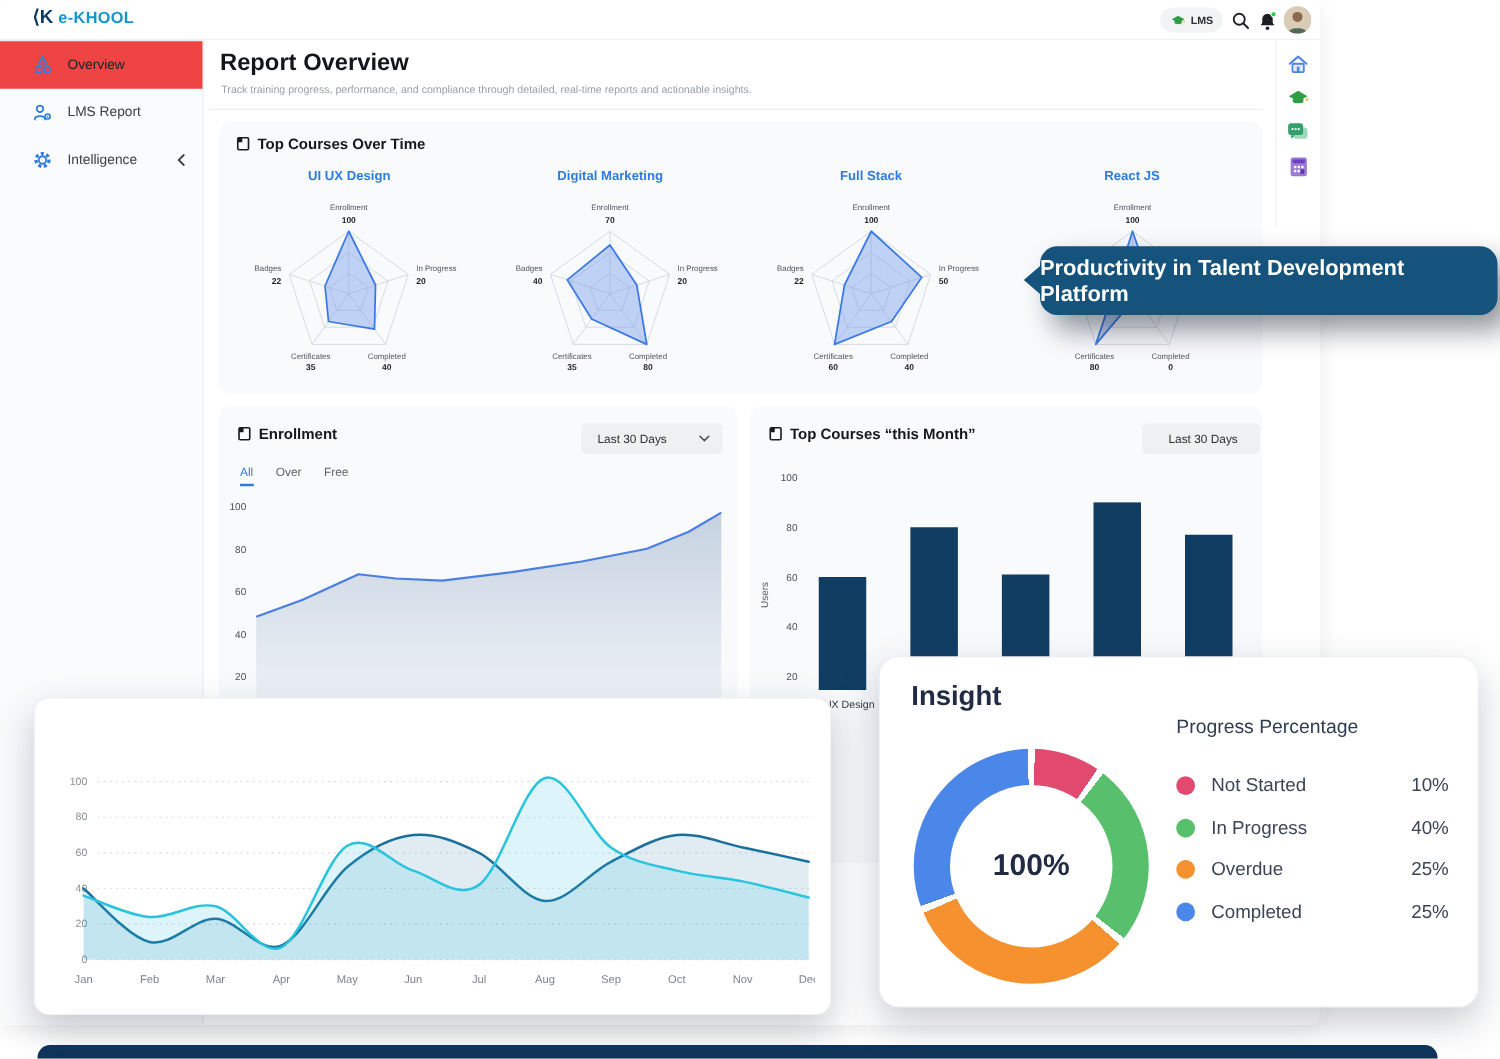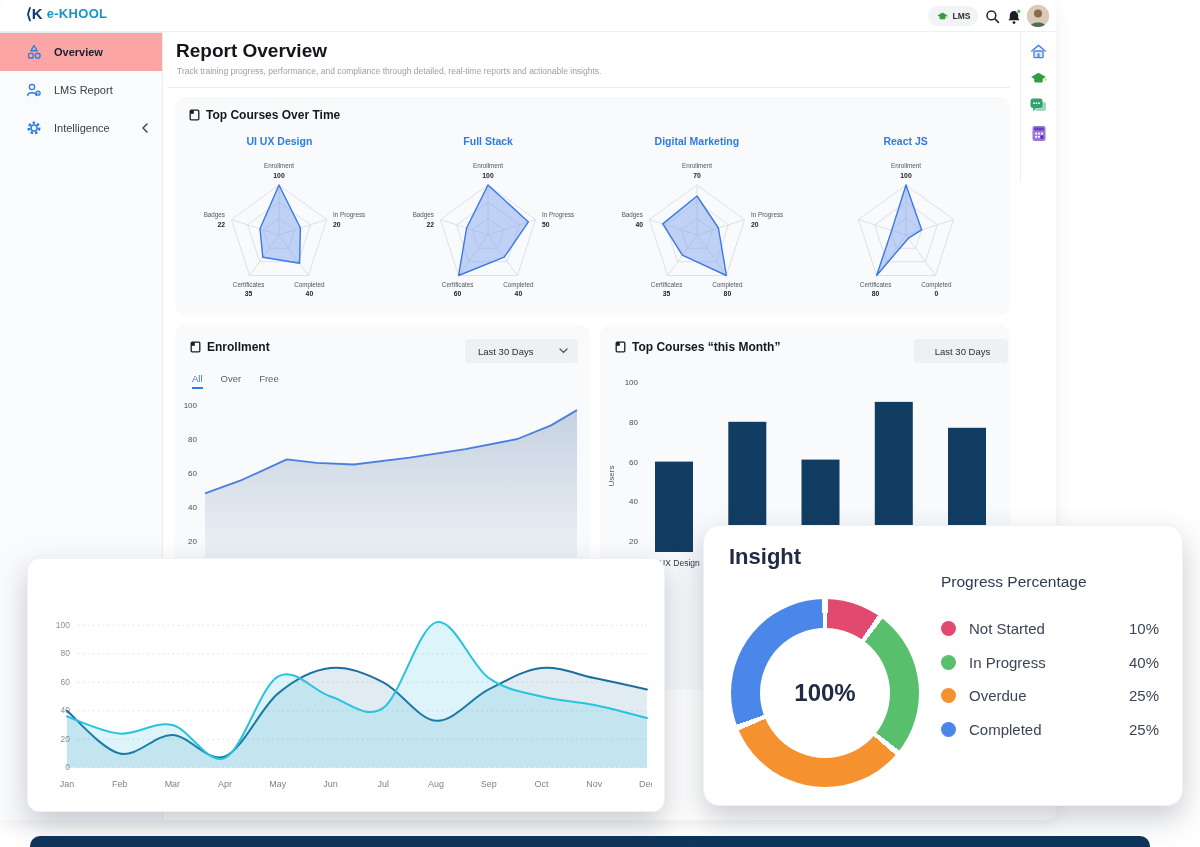--- a/index.html
+++ b/index.html
@@ -13,21 +13,21 @@
   .logo-mark { font-size:15px; font-weight:800; color:#0d3b66; line-height:1; }
   .logo-text { font-size:13px; font-weight:800; color:#1295cf; letter-spacing:.3px; }
   .lms-pill { position:absolute; left:928px; top:6px; width:50px; height:20px; background:#f1f3f5; border-radius:10px; display:flex; align-items:center; justify-content:center; gap:4px; cursor:pointer; }
   .lms-pill span { font-size:8.5px; font-weight:700; color:#2b2f33; }
   .icon-btn { position:absolute; top:8px; width:18px; height:18px; cursor:pointer; }
   .avatar { position:absolute; left:1027px; top:5px; width:22px; height:22px; border-radius:50%; background:#dcc9b4; overflow:hidden; cursor:pointer; }
 
   
   .sidebar { position:absolute; left:0; top:32px; width:163px; height:788px; background:#fafbfd; border-right:1px solid #eceff2; border-top:1px solid #e7eaee; }
   .side-item { position:relative; height:38px; display:flex; align-items:center; gap:12px; padding-left:26px; cursor:pointer; font-size:11px; font-weight:400; color:#3c4043; }
-  .side-item.active { background:#fca5a5; color:#17212b; font-weight:700;align-items:center; }
+  .side-item.active { background:#ef4444; color:#17212b; font-weight:400;align-items:center; }
   .side-chevron { position:absolute; right:12px; top:13px; }
 
   
   .page-title { position:absolute; left:176px; top:40px; font-size:19px; font-weight:700; color:#121519; }
   .page-sub { position:absolute; left:177px; top:66px; font-size:8.5px; color:#9aa1a8; }
   .content-divider { position:absolute; left:167px; top:87px; width:843px; height:1px; background:#ebedf0; }
 
   .card { position:absolute; background:#f8fafc; border-radius:10px; }
   .card-title-row { position:absolute; display:flex; align-items:center; gap:6px; }
   .card-title { font-size:12px; font-weight:700; color:#15181c; }
@@ -183,20 +183,48 @@
                 <text x="120.4" y="140" font-size="6.3" fill="#51565e" text-anchor="middle" font-weight="400">Completed</text>
                 <text x="120.4" y="149" font-size="6.8" fill="#1b1e23" text-anchor="middle" font-weight="700">40</text>
                 <text x="59.6" y="140" font-size="6.3" fill="#51565e" text-anchor="middle" font-weight="400">Certificates</text>
                 <text x="59.6" y="149" font-size="6.8" fill="#1b1e23" text-anchor="middle" font-weight="700">35</text>
                 <text x="36" y="70" font-size="6.3" fill="#51565e" text-anchor="end" font-weight="400">Badges</text>
                 <text x="36" y="80" font-size="6.8" fill="#1b1e23" text-anchor="end" font-weight="700">22</text>
               </g>
             </svg>
         </div>
         <div class="radar-col">
+          <div class="radar-title">Digital Marketing</div>
+          <svg viewBox="0 0 180 155">
+              <g>
+                <polygon points="90.0,38.0 137.6,72.5 119.4,128.5 60.6,128.5 42.4,72.5" fill="none" stroke="#d5dae1" stroke-width="0.8"></polygon>
+                <polygon points="90.0,55.0 121.4,77.8 109.4,114.7 70.6,114.7 58.6,77.8" fill="none" stroke="#d5dae1" stroke-width="0.8"></polygon>
+                <polygon points="90.0,71.5 105.7,82.9 99.7,101.3 80.3,101.3 74.3,82.9" fill="none" stroke="#d5dae1" stroke-width="0.8"></polygon>
+                <line x1="90" y1="88" x2="90" y2="38" stroke="#d5dae1" stroke-width="0.8"></line>
+                <line x1="90" y1="88" x2="137.55282581475768" y2="72.54915028125264" stroke="#d5dae1" stroke-width="0.8"></line>
+                <line x1="90" y1="88" x2="119.38926261462366" y2="128.45084971874738" stroke="#d5dae1" stroke-width="0.8"></line>
+                <line x1="90" y1="88" x2="60.61073738537635" y2="128.45084971874738" stroke="#d5dae1" stroke-width="0.8"></line>
+                <line x1="90" y1="88" x2="42.447174185242325" y2="72.54915028125261" stroke="#d5dae1" stroke-width="0.8"></line>
+              </g>
+              <polygon points="90.0,49.0 111.4,81.0 119.4,128.5 75.3,108.2 55.8,76.9" fill="rgba(122,160,235,0.45)" stroke="#3b78e7" stroke-width="1.4" stroke-linejoin="round"></polygon>
+              <g>
+                <text x="90" y="21" font-size="6.3" fill="#51565e" text-anchor="middle" font-weight="400">Enrollment</text>
+                <text x="90" y="31" font-size="6.8" fill="#1b1e23" text-anchor="middle" font-weight="700">70</text>
+                <text x="144" y="70" font-size="6.3" fill="#51565e" text-anchor="start" font-weight="400">In Progress</text>
+                <text x="144" y="80" font-size="6.8" fill="#1b1e23" text-anchor="start" font-weight="700">20</text>
+                <text x="120.4" y="140" font-size="6.3" fill="#51565e" text-anchor="middle" font-weight="400">Completed</text>
+                <text x="120.4" y="149" font-size="6.8" fill="#1b1e23" text-anchor="middle" font-weight="700">80</text>
+                <text x="59.6" y="140" font-size="6.3" fill="#51565e" text-anchor="middle" font-weight="400">Certificates</text>
+                <text x="59.6" y="149" font-size="6.8" fill="#1b1e23" text-anchor="middle" font-weight="700">35</text>
+                <text x="36" y="70" font-size="6.3" fill="#51565e" text-anchor="end" font-weight="400">Badges</text>
+                <text x="36" y="80" font-size="6.8" fill="#1b1e23" text-anchor="end" font-weight="700">40</text>
+              </g>
+            </svg>
+        </div>
+        <div class="radar-col">
           <div class="radar-title">Full Stack</div>
           <svg viewBox="0 0 180 155">
               <g>
                 <polygon points="90.0,38.0 137.6,72.5 119.4,128.5 60.6,128.5 42.4,72.5" fill="none" stroke="#d5dae1" stroke-width="0.8"></polygon>
                 <polygon points="90.0,55.0 121.4,77.8 109.4,114.7 70.6,114.7 58.6,77.8" fill="none" stroke="#d5dae1" stroke-width="0.8"></polygon>
                 <polygon points="90.0,71.5 105.7,82.9 99.7,101.3 80.3,101.3 74.3,82.9" fill="none" stroke="#d5dae1" stroke-width="0.8"></polygon>
                 <line x1="90" y1="88" x2="90" y2="38" stroke="#d5dae1" stroke-width="0.8"></line>
                 <line x1="90" y1="88" x2="137.55282581475768" y2="72.54915028125264" stroke="#d5dae1" stroke-width="0.8"></line>
                 <line x1="90" y1="88" x2="119.38926261462366" y2="128.45084971874738" stroke="#d5dae1" stroke-width="0.8"></line>
                 <line x1="90" y1="88" x2="60.61073738537635" y2="128.45084971874738" stroke="#d5dae1" stroke-width="0.8"></line>
@@ -207,48 +235,20 @@
                 <text x="90" y="21" font-size="6.3" fill="#51565e" text-anchor="middle" font-weight="400">Enrollment</text>
                 <text x="90" y="31" font-size="6.8" fill="#1b1e23" text-anchor="middle" font-weight="700">100</text>
                 <text x="144" y="70" font-size="6.3" fill="#51565e" text-anchor="start" font-weight="400">In Progress</text>
                 <text x="144" y="80" font-size="6.8" fill="#1b1e23" text-anchor="start" font-weight="700">50</text>
                 <text x="120.4" y="140" font-size="6.3" fill="#51565e" text-anchor="middle" font-weight="400">Completed</text>
                 <text x="120.4" y="149" font-size="6.8" fill="#1b1e23" text-anchor="middle" font-weight="700">40</text>
                 <text x="59.6" y="140" font-size="6.3" fill="#51565e" text-anchor="middle" font-weight="400">Certificates</text>
                 <text x="59.6" y="149" font-size="6.8" fill="#1b1e23" text-anchor="middle" font-weight="700">60</text>
                 <text x="36" y="70" font-size="6.3" fill="#51565e" text-anchor="end" font-weight="400">Badges</text>
                 <text x="36" y="80" font-size="6.8" fill="#1b1e23" text-anchor="end" font-weight="700">22</text>
-              </g>
-            </svg>
-        </div>
-        <div class="radar-col">
-          <div class="radar-title">Digital Marketing</div>
-          <svg viewBox="0 0 180 155">
-              <g>
-                <polygon points="90.0,38.0 137.6,72.5 119.4,128.5 60.6,128.5 42.4,72.5" fill="none" stroke="#d5dae1" stroke-width="0.8"></polygon>
-                <polygon points="90.0,55.0 121.4,77.8 109.4,114.7 70.6,114.7 58.6,77.8" fill="none" stroke="#d5dae1" stroke-width="0.8"></polygon>
-                <polygon points="90.0,71.5 105.7,82.9 99.7,101.3 80.3,101.3 74.3,82.9" fill="none" stroke="#d5dae1" stroke-width="0.8"></polygon>
-                <line x1="90" y1="88" x2="90" y2="38" stroke="#d5dae1" stroke-width="0.8"></line>
-                <line x1="90" y1="88" x2="137.55282581475768" y2="72.54915028125264" stroke="#d5dae1" stroke-width="0.8"></line>
-                <line x1="90" y1="88" x2="119.38926261462366" y2="128.45084971874738" stroke="#d5dae1" stroke-width="0.8"></line>
-                <line x1="90" y1="88" x2="60.61073738537635" y2="128.45084971874738" stroke="#d5dae1" stroke-width="0.8"></line>
-                <line x1="90" y1="88" x2="42.447174185242325" y2="72.54915028125261" stroke="#d5dae1" stroke-width="0.8"></line>
-              </g>
-              <polygon points="90.0,49.0 111.4,81.0 119.4,128.5 75.3,108.2 55.8,76.9" fill="rgba(122,160,235,0.45)" stroke="#3b78e7" stroke-width="1.4" stroke-linejoin="round"></polygon>
-              <g>
-                <text x="90" y="21" font-size="6.3" fill="#51565e" text-anchor="middle" font-weight="400">Enrollment</text>
-                <text x="90" y="31" font-size="6.8" fill="#1b1e23" text-anchor="middle" font-weight="700">70</text>
-                <text x="144" y="70" font-size="6.3" fill="#51565e" text-anchor="start" font-weight="400">In Progress</text>
-                <text x="144" y="80" font-size="6.8" fill="#1b1e23" text-anchor="start" font-weight="700">20</text>
-                <text x="120.4" y="140" font-size="6.3" fill="#51565e" text-anchor="middle" font-weight="400">Completed</text>
-                <text x="120.4" y="149" font-size="6.8" fill="#1b1e23" text-anchor="middle" font-weight="700">80</text>
-                <text x="59.6" y="140" font-size="6.3" fill="#51565e" text-anchor="middle" font-weight="400">Certificates</text>
-                <text x="59.6" y="149" font-size="6.8" fill="#1b1e23" text-anchor="middle" font-weight="700">35</text>
-                <text x="36" y="70" font-size="6.3" fill="#51565e" text-anchor="end" font-weight="400">Badges</text>
-                <text x="36" y="80" font-size="6.8" fill="#1b1e23" text-anchor="end" font-weight="700">40</text>
               </g>
             </svg>
         </div>
         <div class="radar-col">
           <div class="radar-title">React JS</div>
           <svg viewBox="0 0 180 155">
               <g>
                 <polygon points="90.0,38.0 137.6,72.5 119.4,128.5 60.6,128.5 42.4,72.5" fill="none" stroke="#d5dae1" stroke-width="0.8"></polygon>
                 <polygon points="90.0,55.0 121.4,77.8 109.4,114.7 70.6,114.7 58.6,77.8" fill="none" stroke="#d5dae1" stroke-width="0.8"></polygon>
                 <polygon points="90.0,71.5 105.7,82.9 99.7,101.3 80.3,101.3 74.3,82.9" fill="none" stroke="#d5dae1" stroke-width="0.8"></polygon>
@@ -360,20 +360,23 @@
         <circle cx="4.6" cy="8.6" r="1.1" fill="#fff"></circle>
           <circle cx="7.5" cy="8.6" r="1.1" fill="#fff"></circle>
           <circle cx="10.4" cy="8.6" r="1.1" fill="#fff"></circle>
         <circle cx="4.6" cy="11.8" r="1.1" fill="#fff"></circle>
           <circle cx="7.5" cy="11.8" r="1.1" fill="#fff"></circle>
         <rect x="9" y="10.6" width="2.9" height="3.4" rx="0.7" fill="#5b34a8"></rect>
       </svg>
     </div>
   </div>
 
+  <div class="banner">
+    <span class="banner-text">Productivity in Talent Development Platform</span>
+  </div>
 
   <div class="white-card boost-card">
     <svg style="position:absolute; left:14px; top:48px;" width="610" height="196" viewBox="0 0 612 196">
         <line x1="36" y1="18" x2="607" y2="18" stroke="#d6dce1" stroke-width="0.9" stroke-dasharray="1.5 3.5"></line>
         <text x="28" y="20.5" font-size="8.5" fill="#8a9097" text-anchor="end" font-weight="400">100</text>
         <line x1="36" y1="46.60000000000001" x2="607" y2="46.60000000000001" stroke="#d6dce1" stroke-width="0.9" stroke-dasharray="1.5 3.5"></line>
         <text x="28" y="49.10000000000001" font-size="8.5" fill="#8a9097" text-anchor="end" font-weight="400">80</text>
         <line x1="36" y1="75.2" x2="607" y2="75.2" stroke="#d6dce1" stroke-width="0.9" stroke-dasharray="1.5 3.5"></line>
         <text x="28" y="77.7" font-size="8.5" fill="#8a9097" text-anchor="end" font-weight="400">60</text>
         <line x1="36" y1="103.80000000000001" x2="607" y2="103.80000000000001" stroke="#d6dce1" stroke-width="0.9" stroke-dasharray="1.5 3.5"></line>

